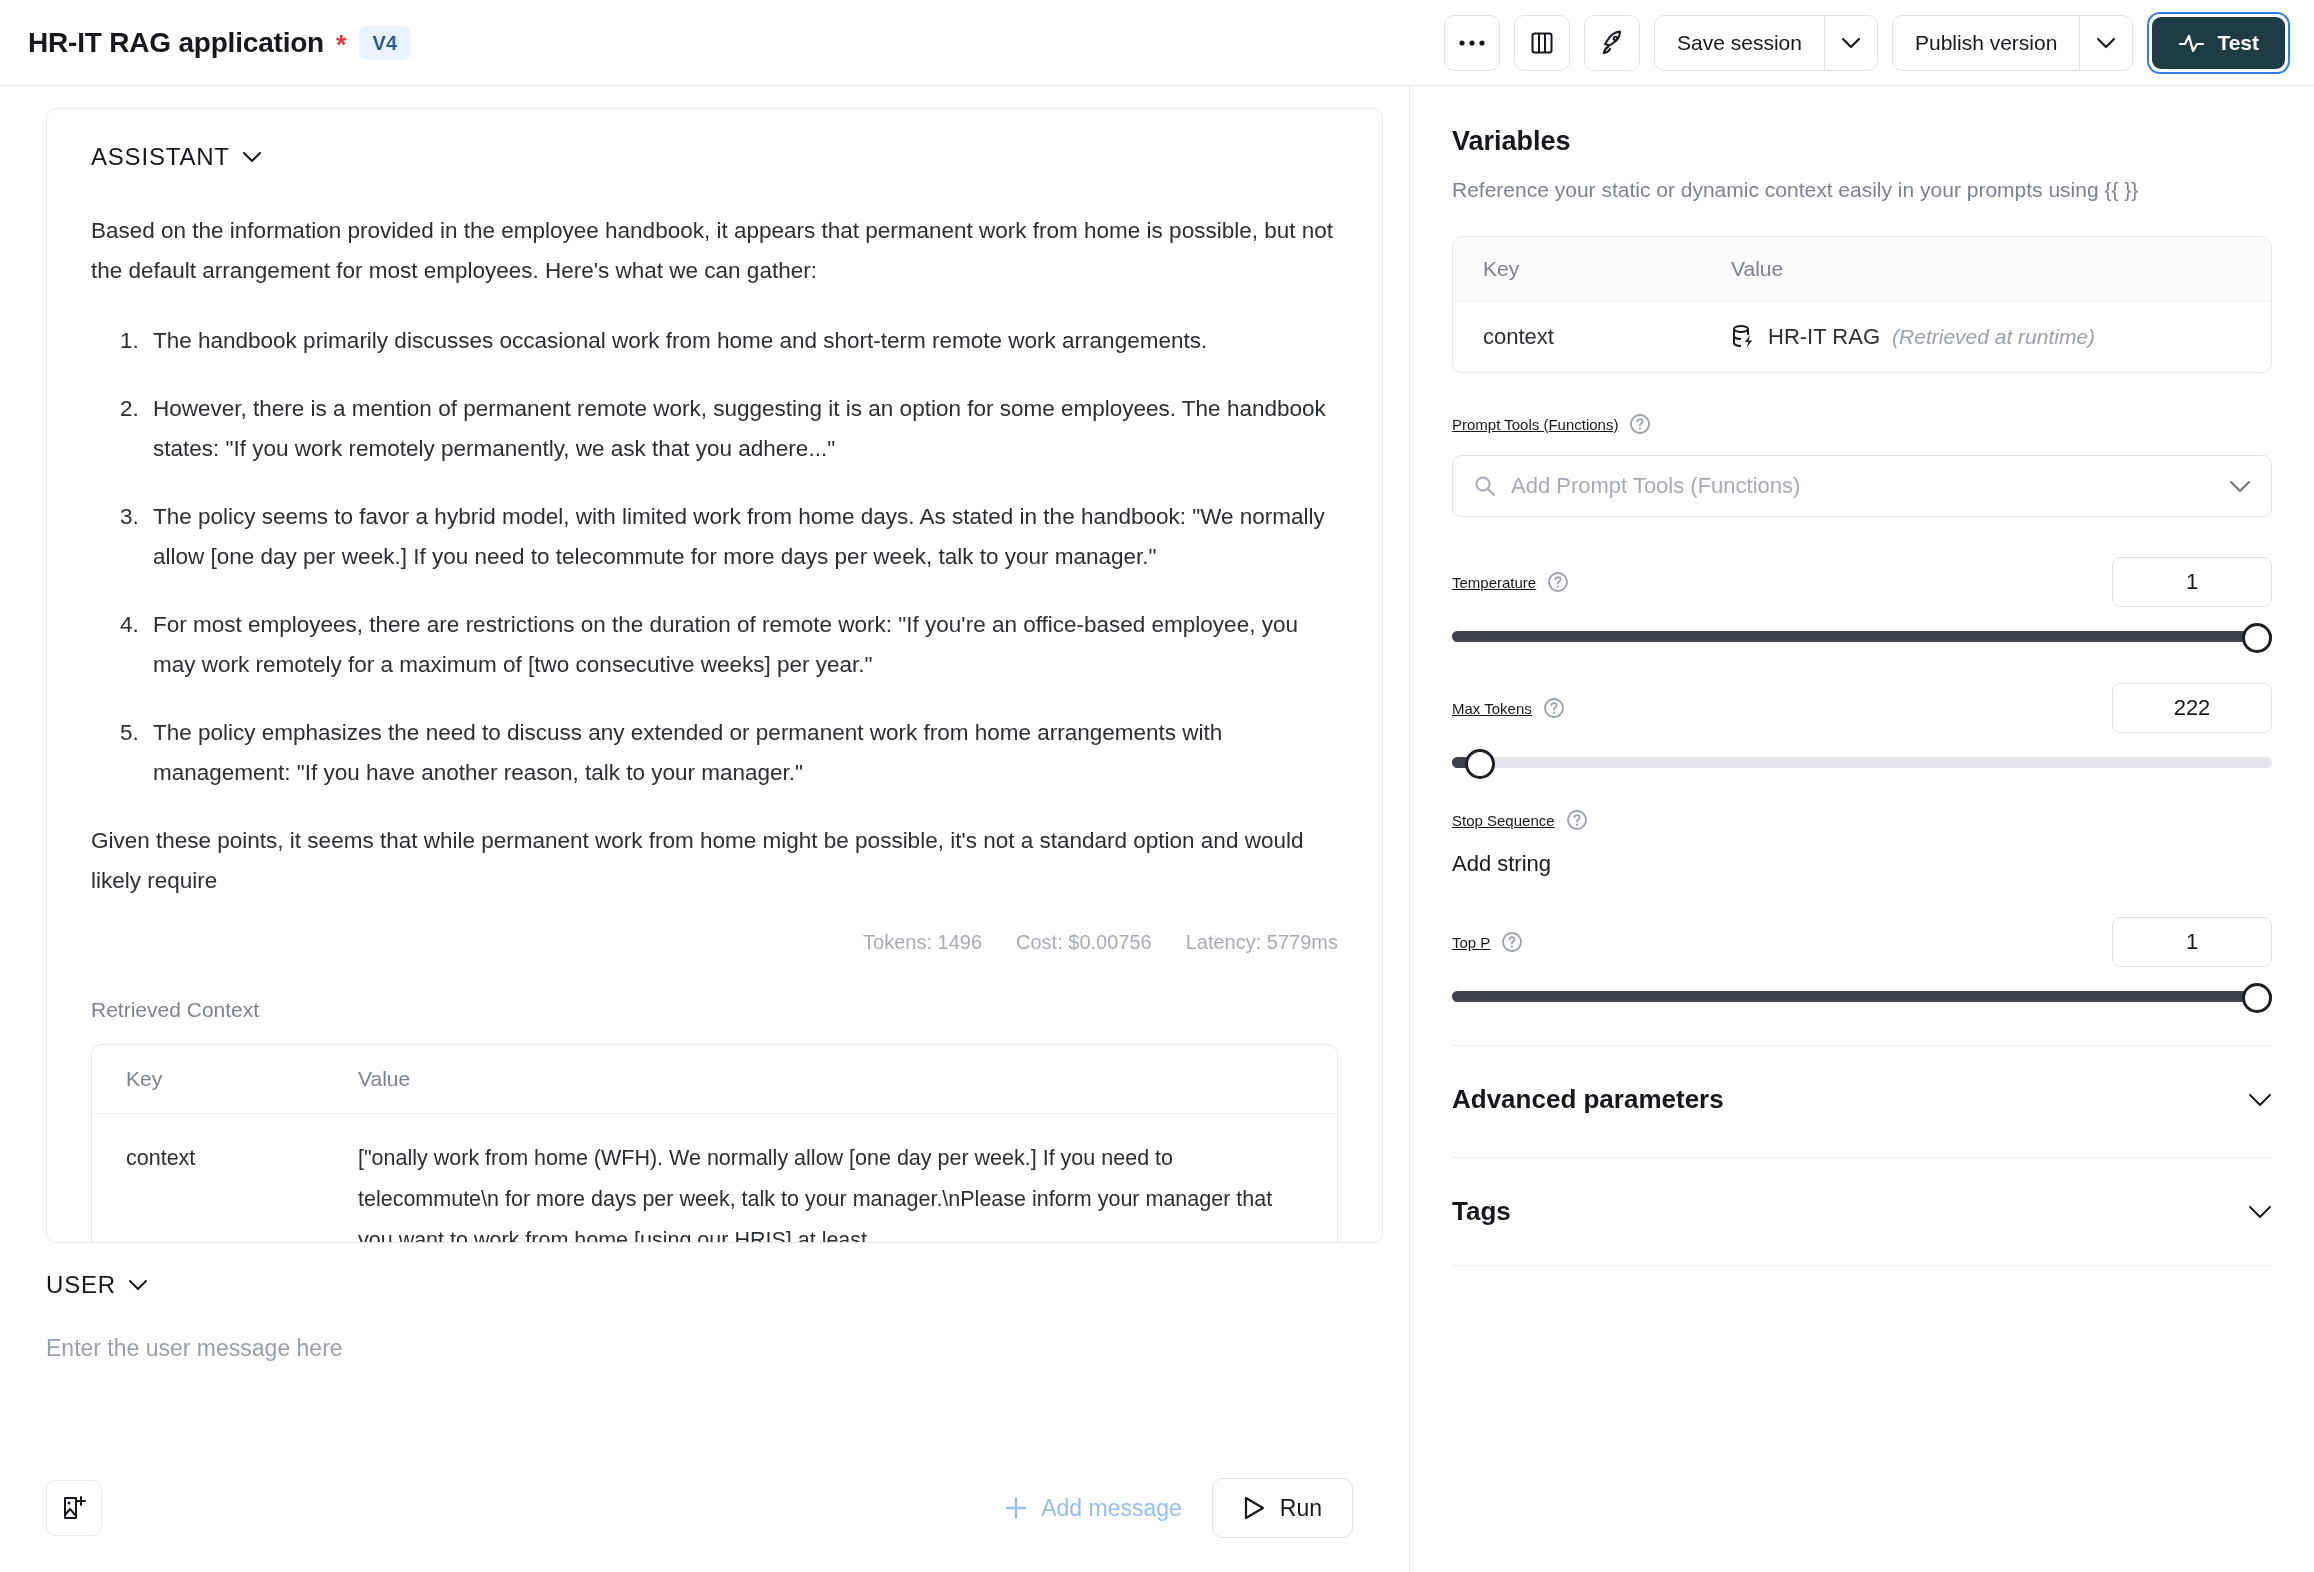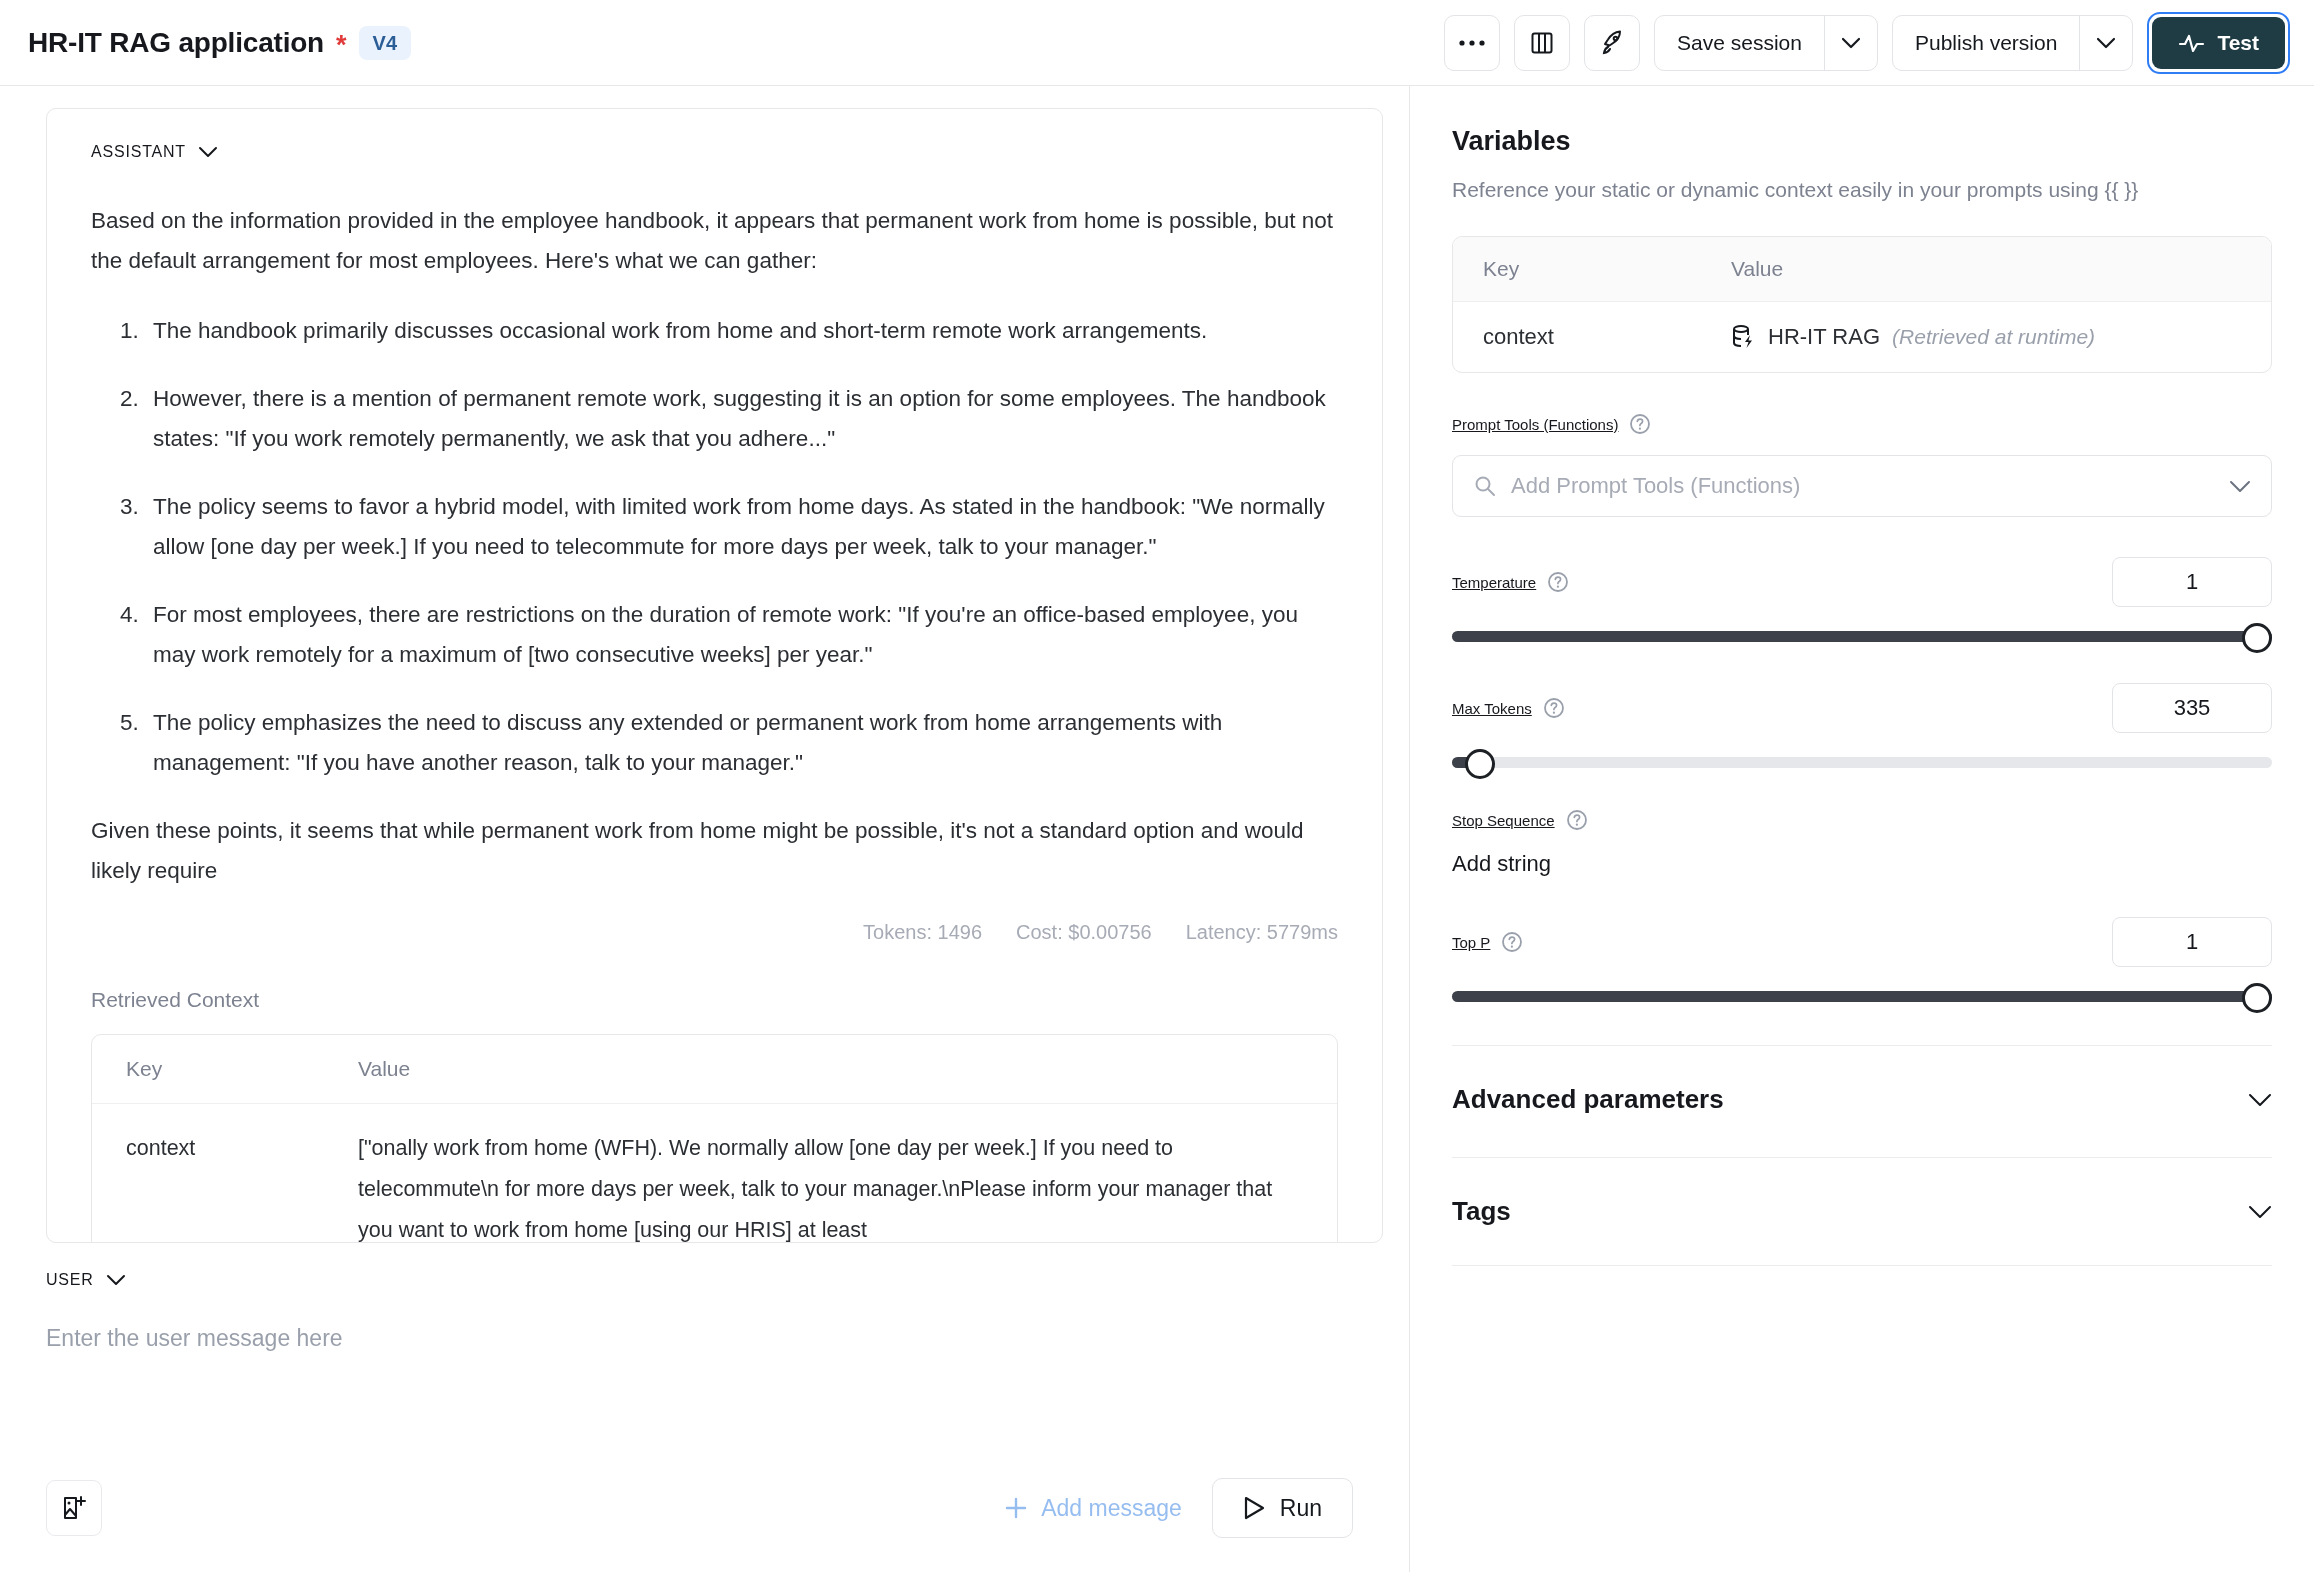--- a/index.html
+++ b/index.html
@@ -53,21 +53,21 @@
   .msg-card {
     margin: 22px 26px 0 46px;
     border: 1px solid #e7e7ea; border-radius: 10px;
     background: #fff;
     height: 1135px;
     overflow: hidden;
     position: relative;
   }
   .msg-inner { padding: 34px 44px 0 44px; }
   .role-row { display: flex; align-items: center; gap: 12px; margin-bottom: 40px; }
-  .role-label { font-size: 16px; letter-spacing: 0.8px; color: #16181d; font-weight: 400; }
+  .role-label { font-size: 24px; letter-spacing: 0.8px; color: #16181d; font-weight: 400; }
   .msg-body { font-size: 22.5px; line-height: 40px; color: #2b2e33; }
   .msg-body p { margin-bottom: 30px; }
   .msg-body ol { margin: 0 0 24px 0; padding-left: 54px; }
   .msg-body ol li { margin-bottom: 28px; padding-left: 8px; }
   .meta-row { display: flex; justify-content: flex-end; gap: 34px; font-size: 20px; color: #a7abb5; margin: 2px 0 44px 0; }
   .rc-title { font-size: 21px; color: #7d8290; margin-bottom: 22px; }
   .rc-table { border: 1px solid #e7e7ea; border-radius: 10px; overflow: hidden; }
   .rc-head { display: flex; padding: 22px 34px; font-size: 21px; color: #7d8290; border-bottom: 1px solid #eeeff1; }
   .rc-head .c1 { width: 232px; }
   .rc-row { display: flex; padding: 24px 34px; font-size: 21.5px; color: #2b2e33; line-height: 41px; }
@@ -384,21 +384,21 @@
           <div class="field-label">
             <span>Max Tokens</span>
             <span class="help-i">
               <svg width="22" height="22" viewBox="0 0 22 22">
                   <circle cx="11" cy="11" r="9" fill="none" stroke="#9aa0ab" stroke-width="1.8"></circle>
                   <path d="M8.3 8.4c.2-1.5 1.3-2.3 2.7-2.3 1.5 0 2.6.9 2.6 2.2 0 1.2-.7 1.8-1.7 2.4-.8.5-1 .9-1 1.8" fill="none" stroke="#9aa0ab" stroke-width="1.7" stroke-linecap="round"></path>
                   <circle cx="10.9" cy="15.7" r="1.1" fill="#9aa0ab"></circle>
                 </svg>
             </span>
           </div>
-          <div class="num-box">335</div>
+          <div class="num-box">222</div>
         </div>
         <div class="slider">
           <div class="track"></div>
           <div class="fill" style="width:3%"></div>
           <div class="knob" style="left:calc(3% - 12px)"></div>
         </div>
       </div>
 
       <div class="param">
         <div class="field-label">

